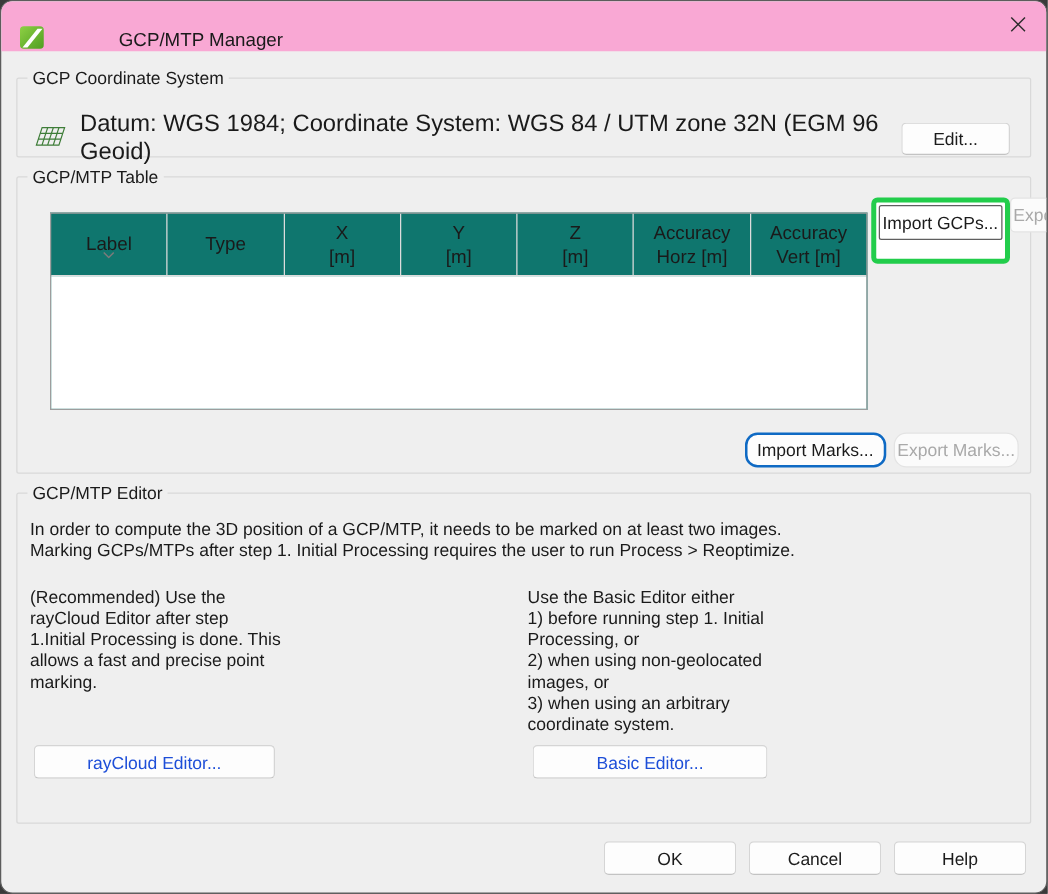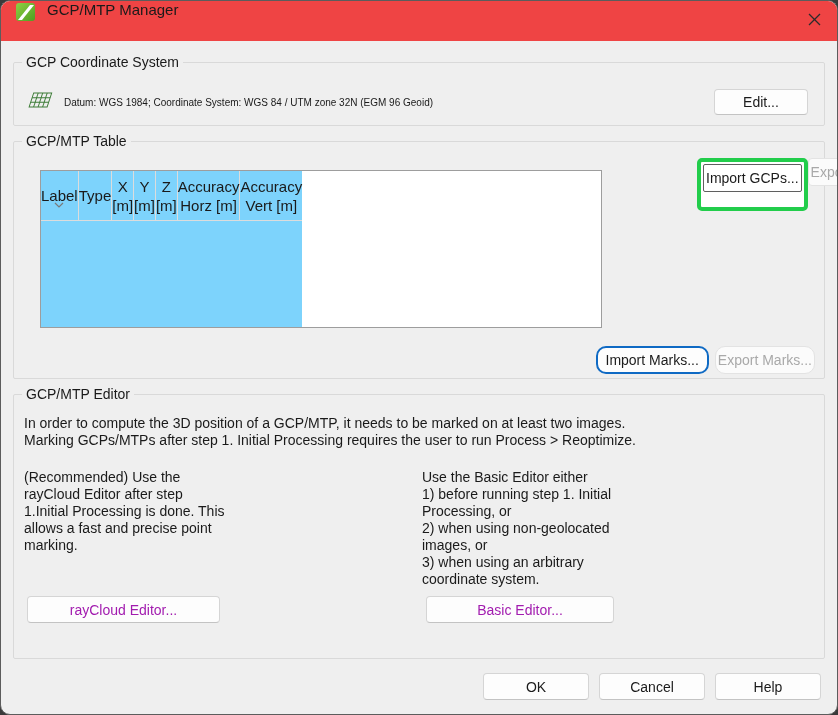--- a/index.html
+++ b/index.html
@@ -10,23 +10,24 @@
     background: #efefef;
     border: 1px solid #5c5c5c;
     border-radius: 10px;
     overflow: hidden;
     position: relative;
   }
 
   
   .titlebar {
     height: 40px;
-    background: #ef4444;
-    display: flex; align-items: flex-start;
+    background: #f9a8d4;
+    display: flex; align-items: flex-end;
     padding: 0 0 0 14px;
+    gap: 48px;
   }
   .app-icon { width: 22px; height: 22px; display: inline-flex; margin-right: 10px; }
   .title-text { font-size: 15px; color: #1a1a1a; }
   .close-btn {
     margin-left: auto;
     width: 46px; height: 40px;
     background: transparent; border: none;
     display: flex; align-items: center; justify-content: center;
     cursor: pointer;
   }
@@ -59,41 +60,41 @@
     background: #fdfdfd;
     border: 1px solid #d5d5d5;
     border-bottom-color: #c3c3c3;
     border-radius: 4px;
     height: 28px;
     padding: 0 2px;
     cursor: pointer;
     white-space: nowrap;
   }
   .btn.disabled { color: #a9a9a9; background: #fbfbfb; border-color: #e3e3e3; cursor: default; }
-  .btn.gray-text { color: #a21caf; }
+  .btn.gray-text { color: #1d4ed8; }
   .btn-focus { border: 2px solid #0f6ac4; border-radius: 5px; padding: 0 8px; }
 
   
   .cs-row {
     display: flex; align-items: center;
     margin-top: 26px;
     padding: 0 16px 0 14px;
     gap: 10px;
   }
-  .datum-text { font-size: 10px; color: #1a1a1a; }
+  .datum-text { font-size: 19px; color: #1a1a1a; }
   .btn-edit { margin-left: auto; width: 94px; height: 26px; }
 
   
   .table-flex { display: flex; align-items: flex-start; }
   .gcp-table {
-    width: 562px; height: 158px;
+    width: 654px; height: 158px;
     margin: 28px 0 0 26px;
-    background: #7dd3fc;
+    background: #0f766e;
     border: 1px solid #9d9d9d;
-    display: flex; 
+    display: flex; flex-direction: column;
   }
   .gcp-thead { display: flex; height: 50px; border-bottom: 1px solid #dcdcdc; }
   .th {
     flex: 1;
     display: flex; align-items: center; justify-content: center;
     text-align: center;
     font-size: 15px; color: #1a1a1a; line-height: 19px;
     border-right: 1px solid #dcdcdc;
     white-space: pre-line;
     position: relative;

